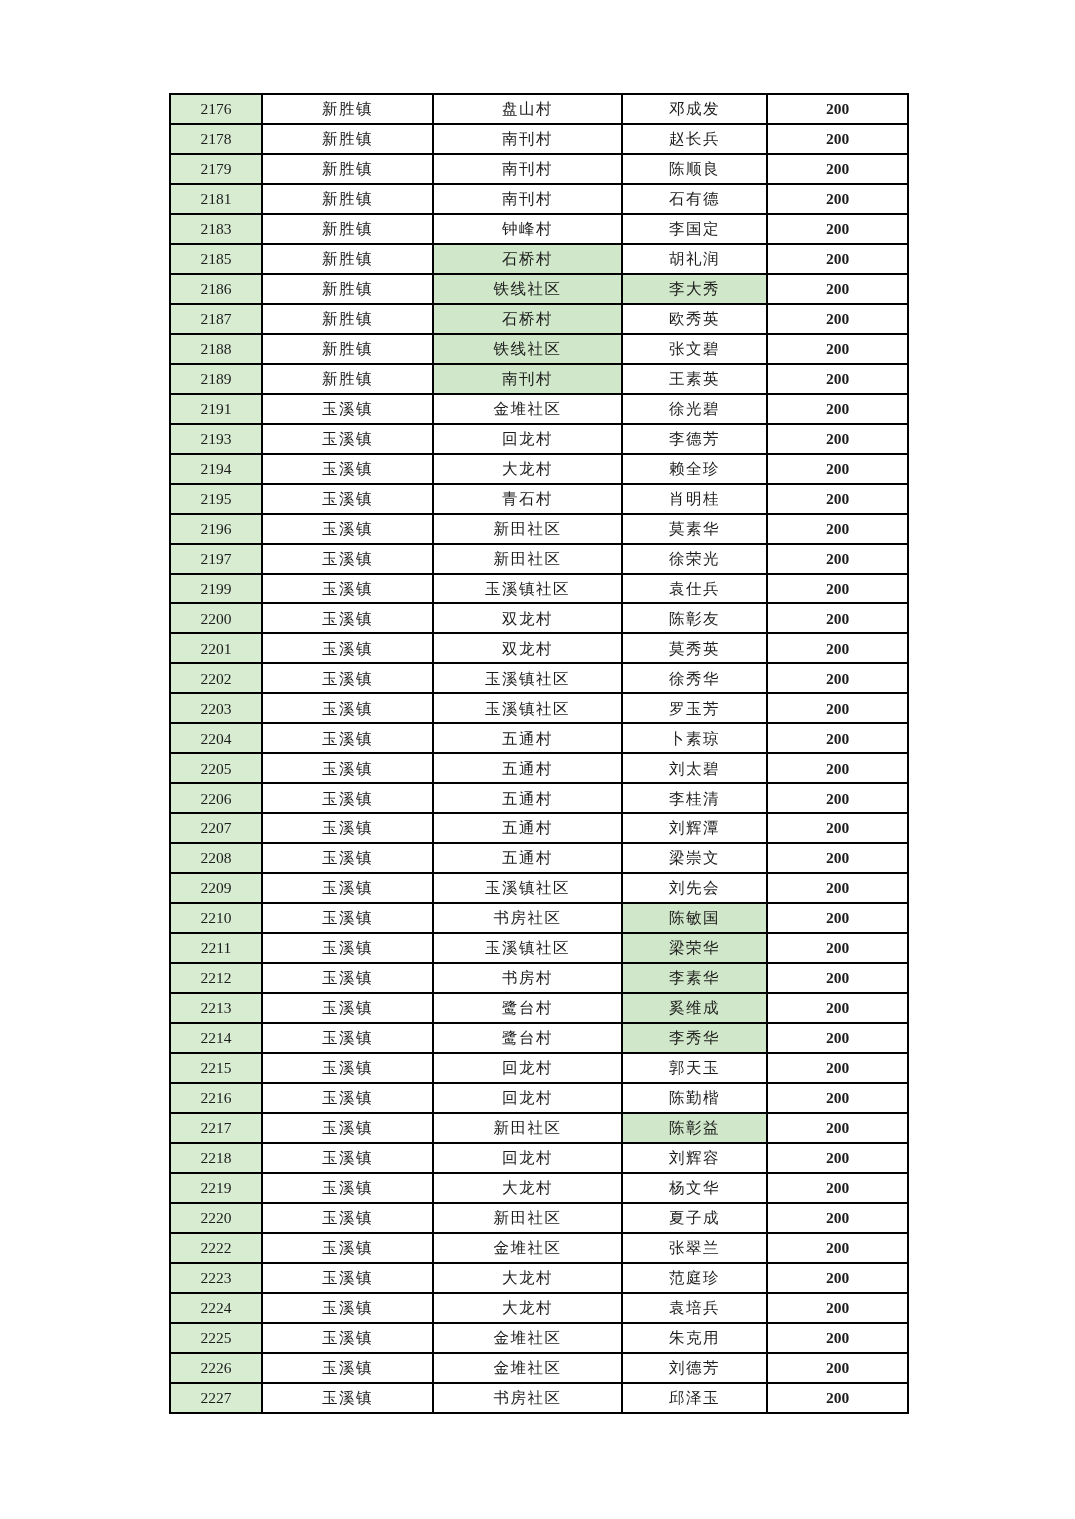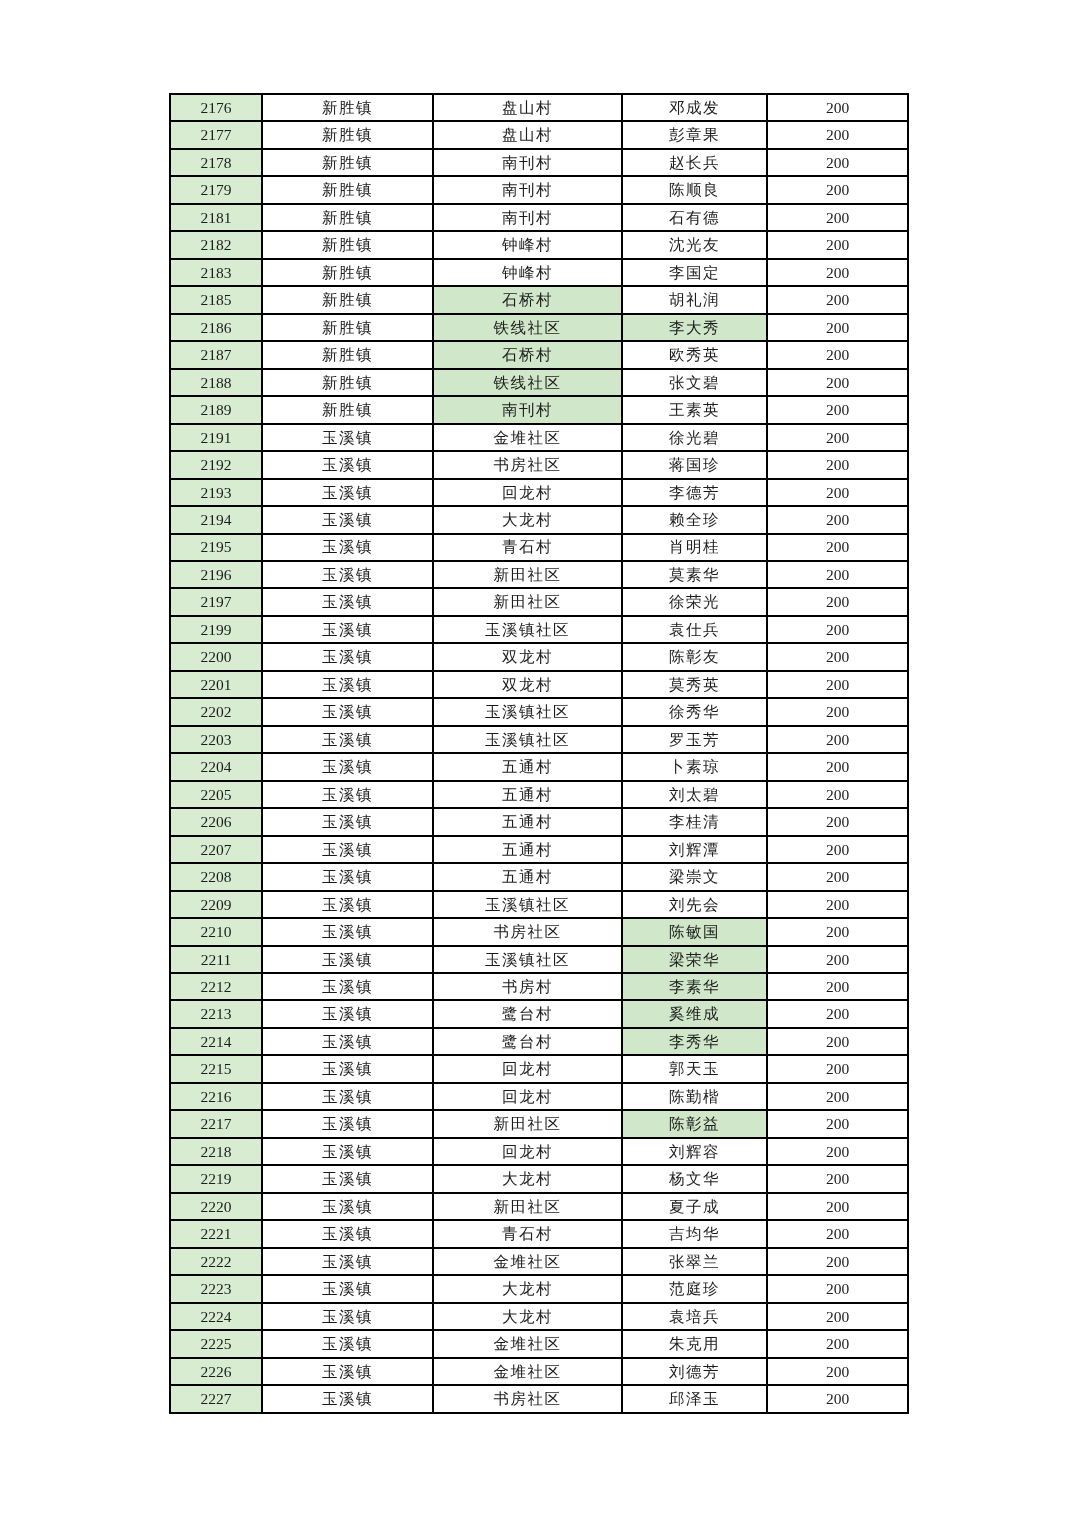--- a/index.html
+++ b/index.html
@@ -36,20 +36,21 @@
     line-height: 1;
     overflow: hidden;
     white-space: nowrap;
   }
   td.cell-id {
     background: var(--id-bg, #d8ecd2);
     font-size: 16.5px;
   }
   td.cell-amount {
     font-size: 16.5px;
+    font-weight: bold;
   }
   td.cell-town, td.cell-village, td.cell-name {
     letter-spacing: 1.5px;
   }
   td.hl {
     background: var(--hl-bg, #d0e7c9);
   }
 </style>
 </head>
 <body>
@@ -65,27 +66,20 @@
       </colgroup>
     <tbody id="table-body">
         <tr>
           <td class="cell-id">2176</td>
           <td class="cell-town">新胜镇</td>
           <td class="cell-village">盘山村</td>
           <td class="cell-name">邓成发</td>
           <td class="cell-amount">200</td>
         </tr>
         <tr>
-          <td class="cell-id">2177</td>
-          <td class="cell-town">新胜镇</td>
-          <td class="cell-village">盘山村</td>
-          <td class="cell-name">彭章果</td>
-          <td class="cell-amount">200</td>
-        </tr>
-        <tr>
           <td class="cell-id">2178</td>
           <td class="cell-town">新胜镇</td>
           <td class="cell-village">南刊村</td>
           <td class="cell-name">赵长兵</td>
           <td class="cell-amount">200</td>
         </tr>
         <tr>
           <td class="cell-id">2179</td>
           <td class="cell-town">新胜镇</td>
           <td class="cell-village">南刊村</td>
@@ -93,27 +87,20 @@
           <td class="cell-amount">200</td>
         </tr>
         <tr>
           <td class="cell-id">2181</td>
           <td class="cell-town">新胜镇</td>
           <td class="cell-village">南刊村</td>
           <td class="cell-name">石有德</td>
           <td class="cell-amount">200</td>
         </tr>
         <tr>
-          <td class="cell-id">2182</td>
-          <td class="cell-town">新胜镇</td>
-          <td class="cell-village">钟峰村</td>
-          <td class="cell-name">沈光友</td>
-          <td class="cell-amount">200</td>
-        </tr>
-        <tr>
           <td class="cell-id">2183</td>
           <td class="cell-town">新胜镇</td>
           <td class="cell-village">钟峰村</td>
           <td class="cell-name">李国定</td>
           <td class="cell-amount">200</td>
         </tr>
         <tr>
           <td class="cell-id">2185</td>
           <td class="cell-town">新胜镇</td>
           <td class="cell-village hl">石桥村</td>
@@ -149,27 +136,20 @@
           <td class="cell-amount">200</td>
         </tr>
         <tr>
           <td class="cell-id">2191</td>
           <td class="cell-town">玉溪镇</td>
           <td class="cell-village">金堆社区</td>
           <td class="cell-name">徐光碧</td>
           <td class="cell-amount">200</td>
         </tr>
         <tr>
-          <td class="cell-id">2192</td>
-          <td class="cell-town">玉溪镇</td>
-          <td class="cell-village">书房社区</td>
-          <td class="cell-name">蒋国珍</td>
-          <td class="cell-amount">200</td>
-        </tr>
-        <tr>
           <td class="cell-id">2193</td>
           <td class="cell-town">玉溪镇</td>
           <td class="cell-village">回龙村</td>
           <td class="cell-name">李德芳</td>
           <td class="cell-amount">200</td>
         </tr>
         <tr>
           <td class="cell-id">2194</td>
           <td class="cell-town">玉溪镇</td>
           <td class="cell-village">大龙村</td>
@@ -342,27 +322,20 @@
           <td class="cell-town">玉溪镇</td>
           <td class="cell-village">大龙村</td>
           <td class="cell-name">杨文华</td>
           <td class="cell-amount">200</td>
         </tr>
         <tr>
           <td class="cell-id">2220</td>
           <td class="cell-town">玉溪镇</td>
           <td class="cell-village">新田社区</td>
           <td class="cell-name">夏子成</td>
-          <td class="cell-amount">200</td>
-        </tr>
-        <tr>
-          <td class="cell-id">2221</td>
-          <td class="cell-town">玉溪镇</td>
-          <td class="cell-village">青石村</td>
-          <td class="cell-name">吉均华</td>
           <td class="cell-amount">200</td>
         </tr>
         <tr>
           <td class="cell-id">2222</td>
           <td class="cell-town">玉溪镇</td>
           <td class="cell-village">金堆社区</td>
           <td class="cell-name">张翠兰</td>
           <td class="cell-amount">200</td>
         </tr>
         <tr>

